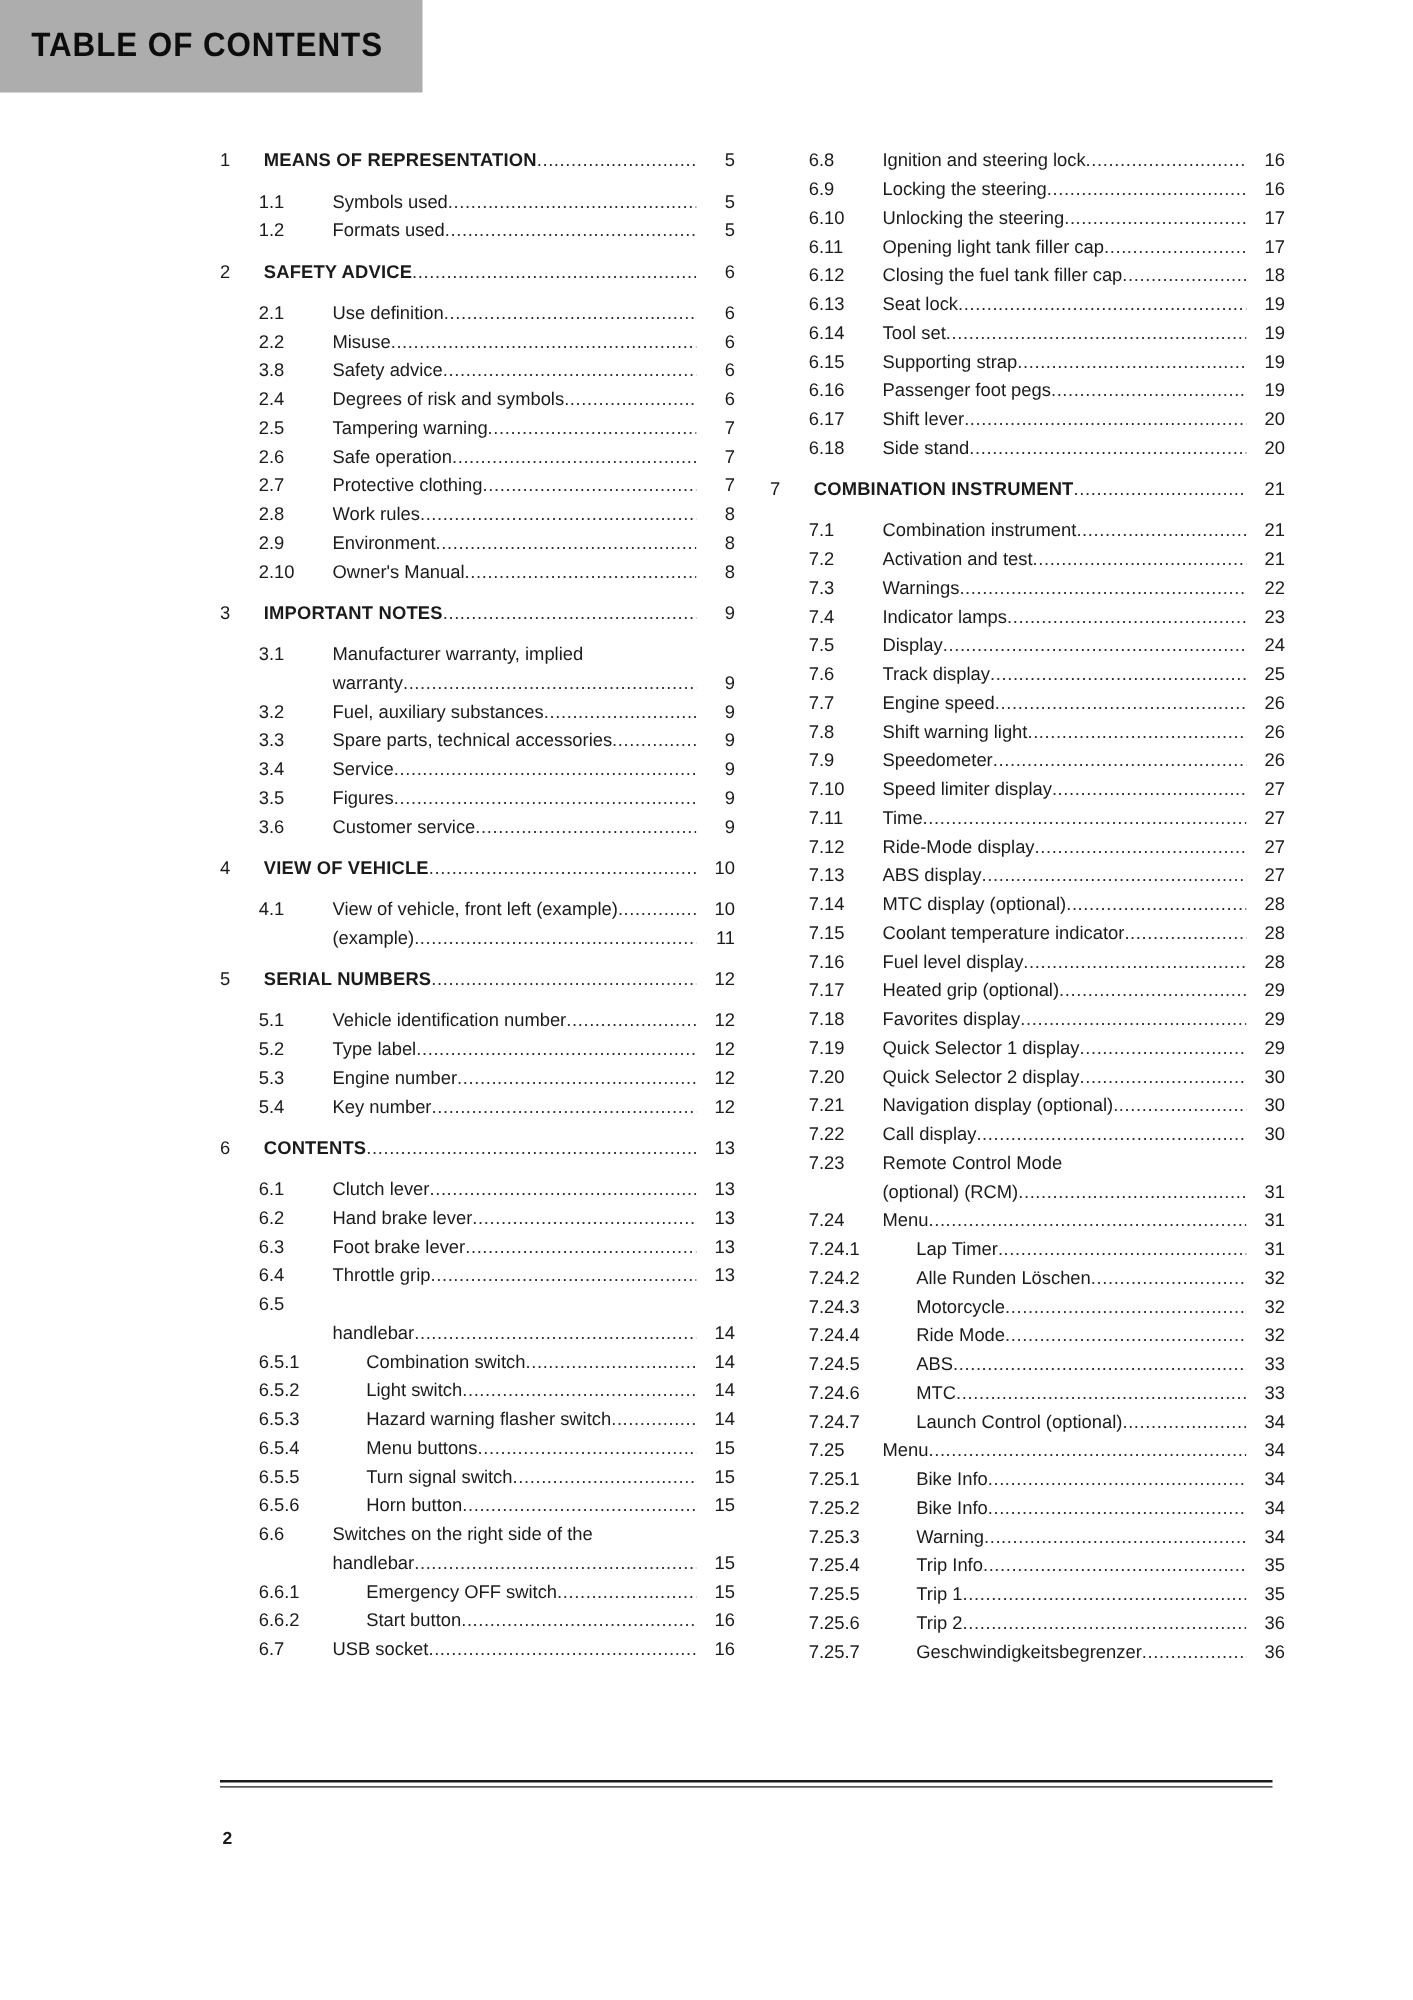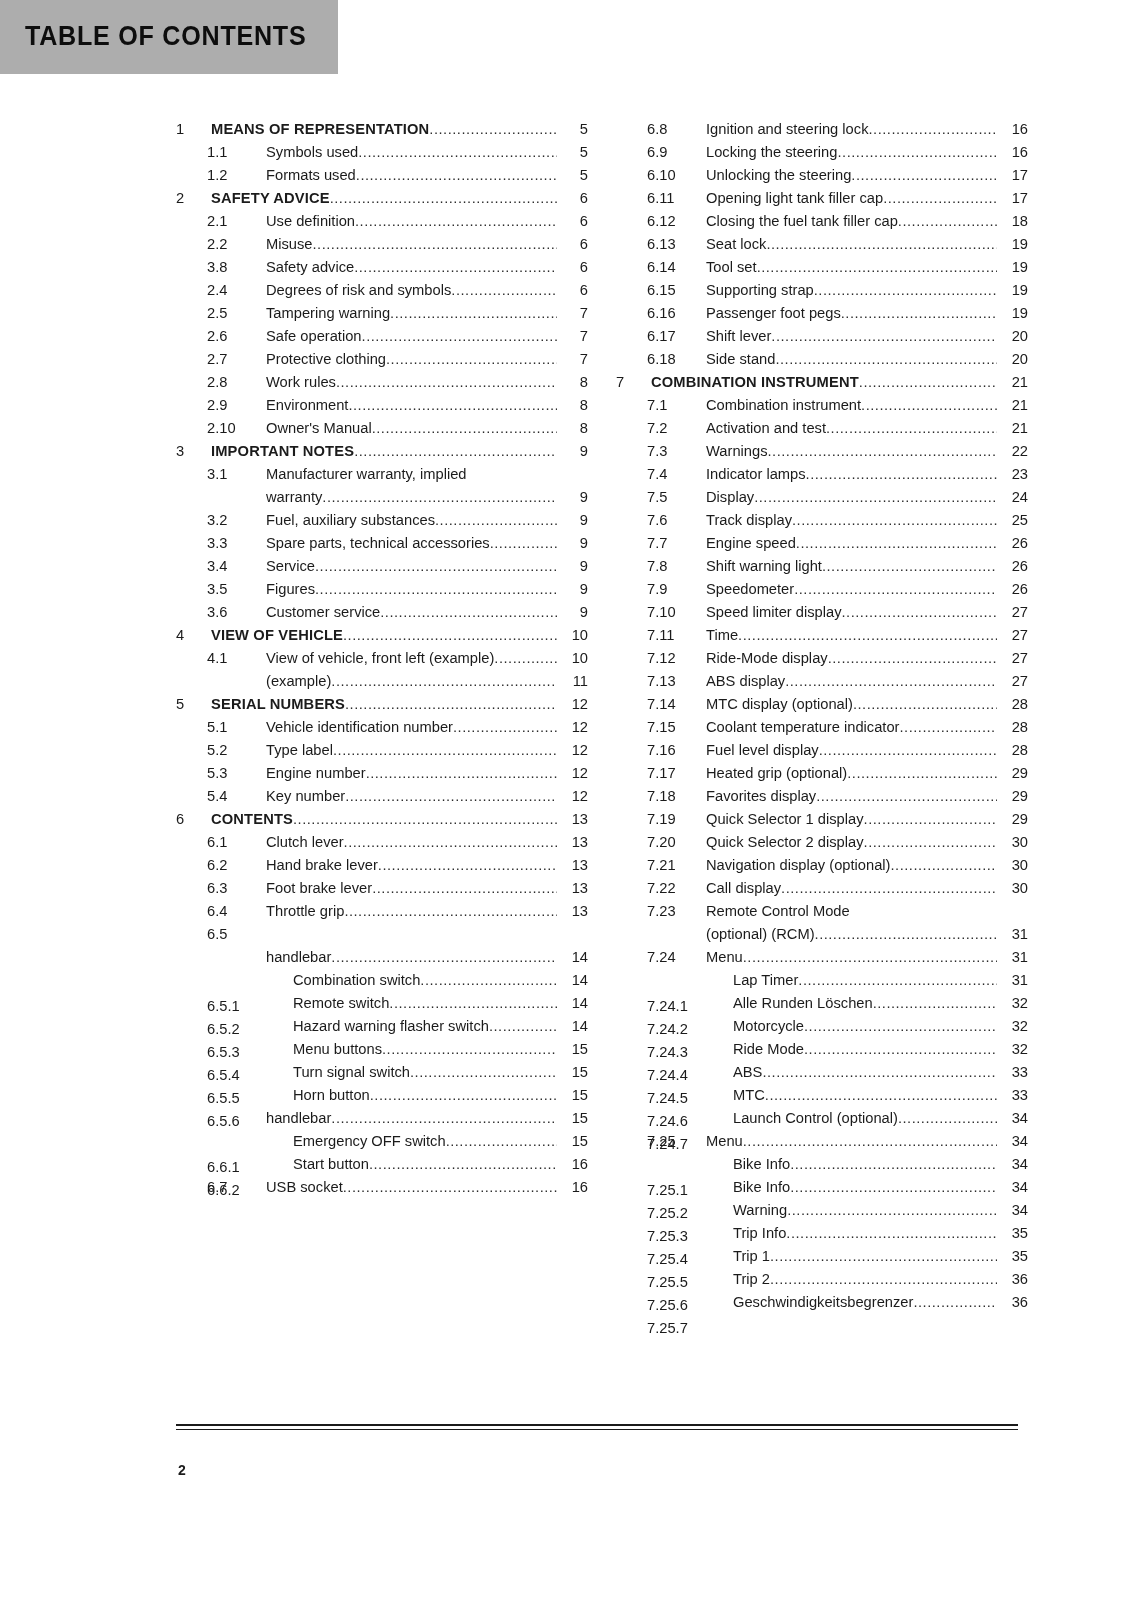--- a/index.html
+++ b/index.html
@@ -31,29 +31,29 @@
   .col-left{left:176px;width:412px;}
   .col-right{left:616px;width:412px;}
 
   .toc-row{
     display:flex;align-items:flex-start;
     font-size:14.7px;
     line-height:23px;
     height:23px;
     white-space:nowrap;
   }
-  .toc-row.gap-before{margin-top:0;}
+  .toc-row.gap-before{margin-top:10px;}
 
   .num{
     flex:0 0 auto;
     color:#1b1b1b;
   }
   .lvl1 > .num{width:35px;}
   .lvl2 > .num{width:59px;margin-left:31px;}
-  .lvl3 > .num{width:86px;margin-left:31px;margin-top:26px;}
+  .lvl3 > .num{width:86px;margin-left:31px;}
   .lvl2cont > .num{width:59px;margin-left:31px;}
 
   .mid{
     flex:1 1 auto;
     display:flex;align-items:baseline;
     min-width:0;
     overflow:hidden;
   }
   .title{flex:0 0 auto;}
   .lvl1 .title{letter-spacing:0.15px;font-weight:bold;}
@@ -396,21 +396,21 @@
         <span class="num">6.5.1</span>
         <span class="mid">
           <span class="title">Combination switch</span>
           <span class="leader"></span>
           <span class="page">14</span>
         </span>
       </div>
       <div class="toc-row lvl3">
         <span class="num">6.5.2</span>
         <span class="mid">
-          <span class="title">Remote switch</span>
+          <span class="title">Light switch</span>
           <span class="leader"></span>
           <span class="page">14</span>
         </span>
       </div>
       <div class="toc-row lvl3">
         <span class="num">6.5.3</span>
         <span class="mid">
           <span class="title">Hazard warning flasher switch</span>
           <span class="leader"></span>
           <span class="page">14</span>
@@ -431,20 +431,28 @@
           <span class="leader"></span>
           <span class="page">15</span>
         </span>
       </div>
       <div class="toc-row lvl3">
         <span class="num">6.5.6</span>
         <span class="mid">
           <span class="title">Horn button</span>
           <span class="leader"></span>
           <span class="page">15</span>
+        </span>
+      </div>
+      <div class="toc-row lvl2 noleader">
+        <span class="num">6.6</span>
+        <span class="mid">
+          <span class="title">Switches on the right side of the</span>
+          <span class="leader"></span>
+          <span class="page"></span>
         </span>
       </div>
       <div class="toc-row lvl2cont lvl2">
         <span class="num"></span>
         <span class="mid">
           <span class="title">handlebar</span>
           <span class="leader"></span>
           <span class="page">15</span>
         </span>
       </div>

